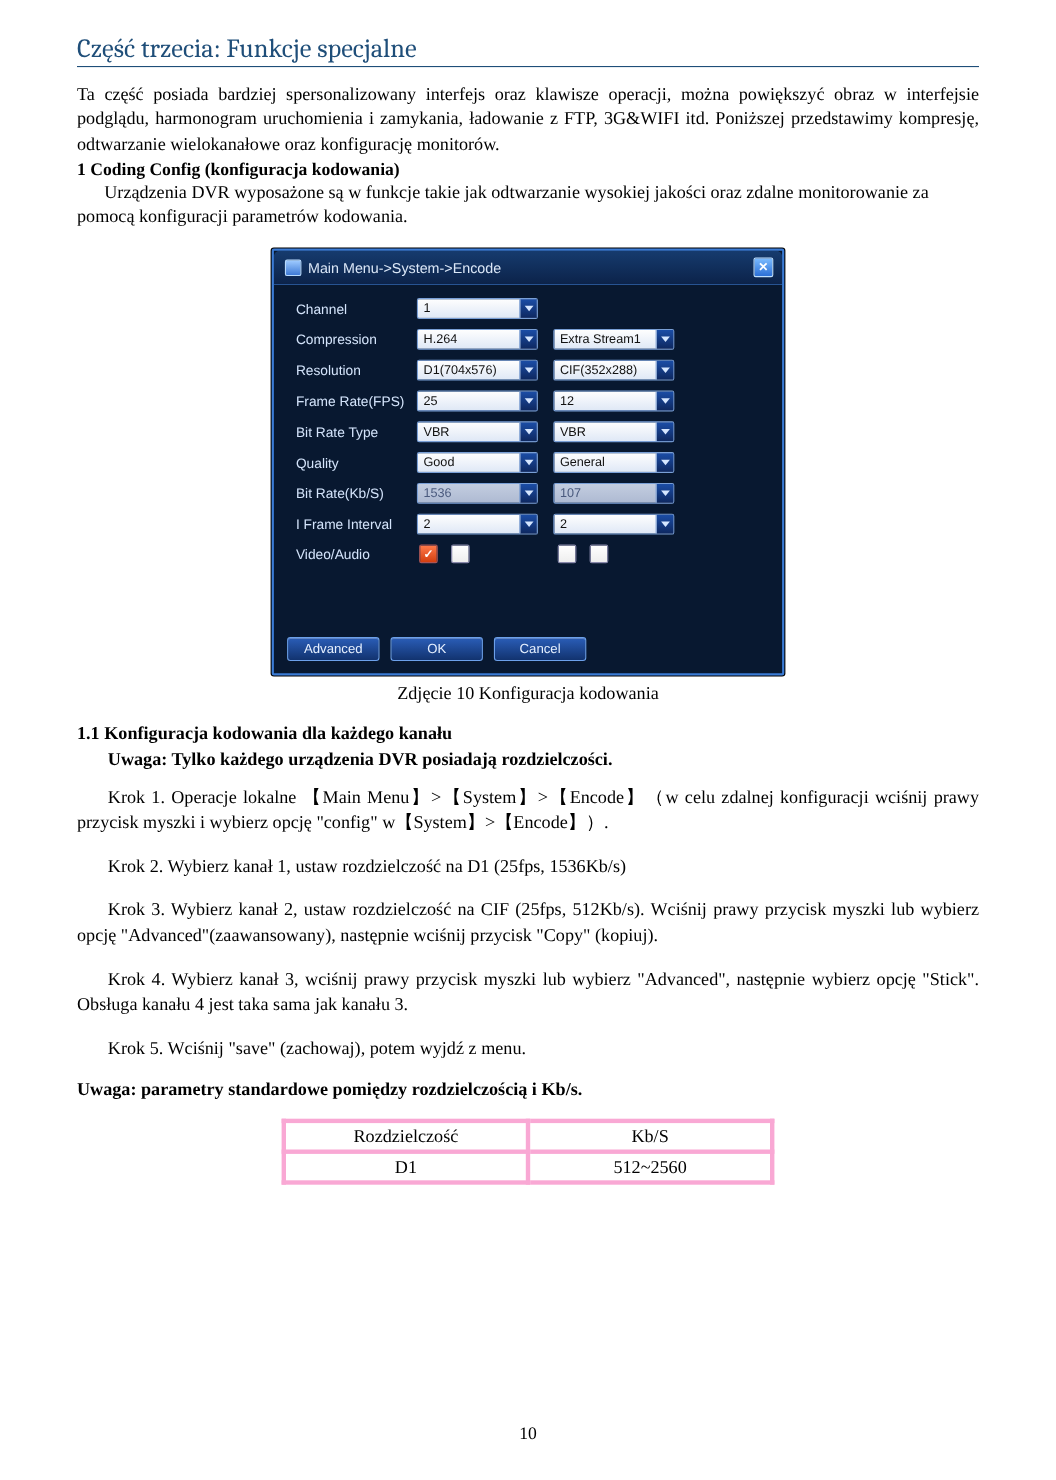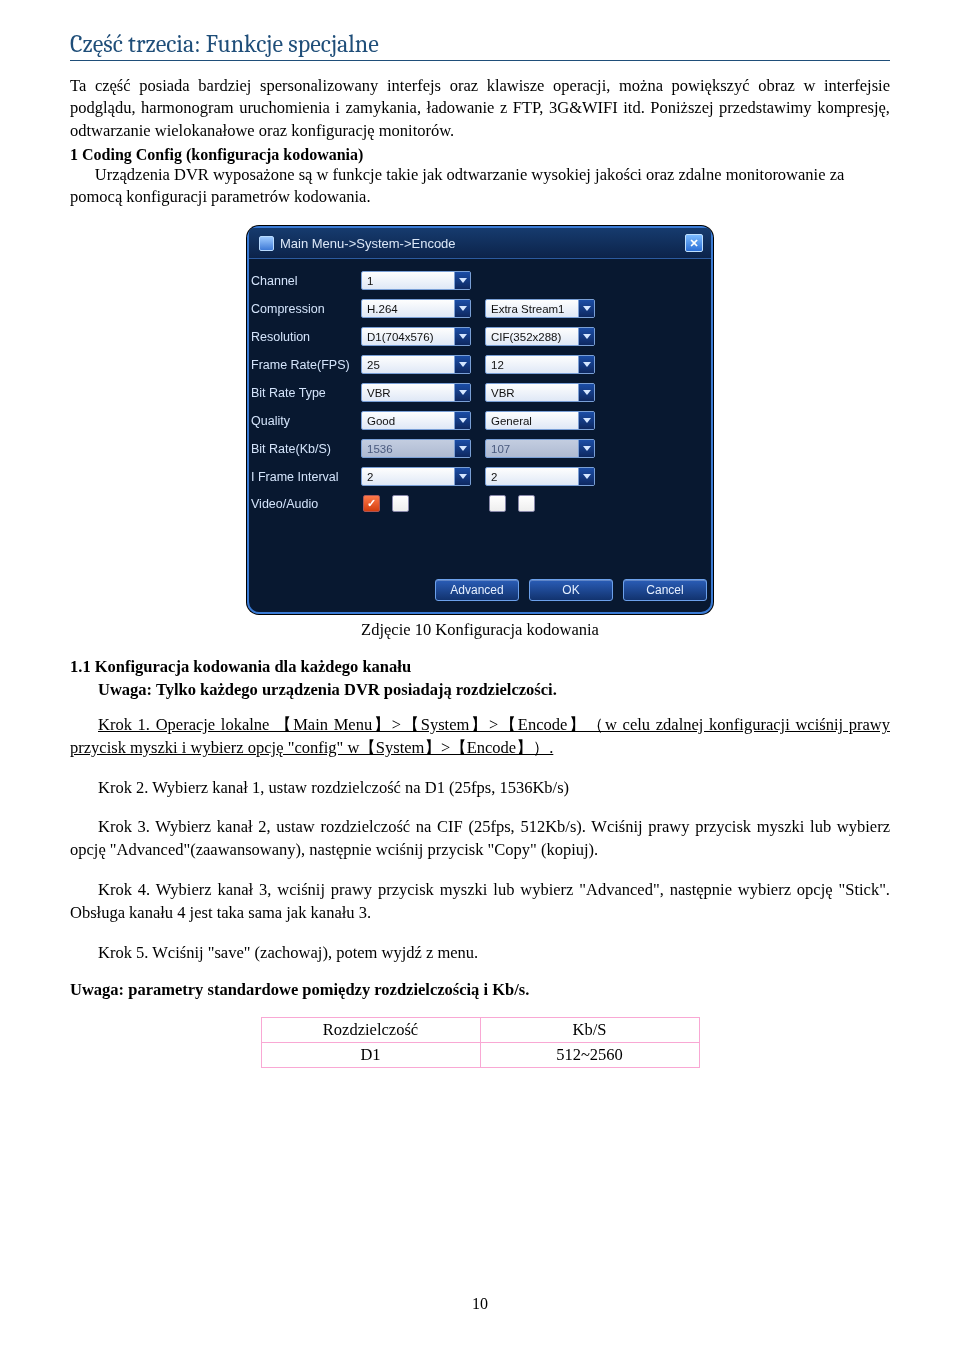--- a/index.html
+++ b/index.html
@@ -35,21 +35,21 @@
   }
   .bold { font-weight: bold; }
   
   .dialog-wrap {
     width: 466px;
     margin: 18px auto 4px auto;
   }
   .dvr {
     background: #081830;
     border: 2px solid #3a7bd5;
-    border-radius: 12px;
+    border-radius: 2px;
     color: #dbe7f7;
     font-family: Arial, Helvetica, sans-serif;
     font-size: 12.5px;
     box-shadow: 0 0 0 1px #000;
   }
   .dvr-title {
     display: flex;
     align-items: center;
     justify-content: space-between;
     padding: 6px 8px 6px 10px;
@@ -61,21 +61,21 @@
   .dvr-title-left { display:flex; align-items:center; gap:6px; }
   .dvr-close {
     width: 16px; height: 16px;
     background: linear-gradient(#7bbbff,#2b6fd6);
     border:1px solid #bfe0ff;
     border-radius:2px;
     display:flex;align-items:center;justify-content:center;
     color:#fff;font-weight:bold;font-size:11px;line-height:10px;
   }
   .dvr-body {
-    padding: 12px 14px 4px 2px;
+    padding: 12px 14px 4px 20px;
   }
   .row {
     display: flex;
     align-items: center;
     margin-bottom: 9px;
     gap: 4px;
   }
   .row .lbl {
     width: 106px;
     color: #d4e4fb;
@@ -104,21 +104,21 @@
   .col2 { width: 110px; margin-left: 10px; }
   .checkbox {
     width: 15px; height: 15px;
     border:1px solid #a55; border-radius:2px;
     display:inline-flex;align-items:center;justify-content:center;
   }
   .checkbox.checked{ background: linear-gradient(#ff7a4a,#d33e0f); }
   .checkbox.checked::after{ content:"✓"; color:#fff; font-size:11px; font-weight:bold; }
   .checkbox.unchecked{ background: linear-gradient(#fff,#eee); border-color:#88a; }
   .dvr-footer {
-    display:flex; justify-content:flex-end; gap:10px;
+    display:flex; justify-content:flex-start; gap:10px;
     padding: 54px 4px 11px 12px;
   }
   .dvr-btn {
     background: linear-gradient(#2a5db7,#12336f);
     border:1px solid #6ca0ea;
     border-radius:3px;
     color:#e6f0ff;
     font-size:12px;
     padding: 3px 12px;
     min-width: 58px;
@@ -138,21 +138,21 @@
   }
   .step2 { font-size: 16.5px; line-height:1.4; margin-top:16px; text-indent:28px; }
   .nota { font-size: 16.5px; margin-top: 16px; font-weight: bold; }
   
   table.res {
     margin: 10px auto 0 auto;
     border-collapse: collapse;
     font-size: 16.5px;
   }
   table.res td {
-    border: 1px solid #f9a8d4;
+    border: 4px solid #f9a8d4;
     padding: 2px 4px;
     text-align: center;
   }
   table.res td.c1 { width: 210px; }
   table.res td.c2 { width: 210px; }
   .pagenum {
     position:absolute; bottom:32px; left:0; width:960px;
     text-align:center; font-size:16px;
   }
   .tiny-icon {
@@ -290,21 +290,21 @@
     </div>
   </div>
 
   <div class="caption">Zdjęcie 10 Konfiguracja kodowania</div>
 
   <p style="margin:16px 0 0 0;font-size:16.5px;line-height:1.35;">
     <span class="bold">1.1 Konfiguracja kodowania dla każdego kanału</span><br>
     <span class="bold" style="padding-left:28px;">Uwaga: Tylko każdego urządzenia DVR posiadają rozdzielczości.</span>
   </p>
 
-  <p class="step" style="text-align:justify;text-decoration:underline;">Krok 1. Operacje lokalne 【Main Menu】&gt;【System】&gt;【Encode】（w celu zdalnej konfiguracji wciśnij prawy przycisk myszki i wybierz opcję "config" w【System】&gt;【Encode】）.</p>
+  <p class="step" style="text-align:justify;">Krok 1. Operacje lokalne 【Main Menu】&gt;【System】&gt;【Encode】（w celu zdalnej konfiguracji wciśnij prawy przycisk myszki i wybierz opcję "config" w【System】&gt;【Encode】）.</p>
 
   <p class="step2">Krok 2. Wybierz kanał 1, ustaw rozdzielczość na D1 (25fps, 1536Kb/s)</p>
 
   <p class="step2" style="text-align:justify;">Krok 3. Wybierz kanał 2, ustaw rozdzielczość na CIF (25fps, 512Kb/s). Wciśnij prawy przycisk myszki lub wybierz opcję "Advanced"(zaawansowany), następnie wciśnij przycisk "Copy" (kopiuj).</p>
 
   <p class="step2" style="text-align:justify;">Krok 4. Wybierz kanał 3, wciśnij prawy przycisk myszki lub wybierz "Advanced", następnie wybierz opcję "Stick". Obsługa kanału 4 jest taka sama jak kanału 3.</p>
 
   <p class="step2">Krok 5. Wciśnij "save" (zachowaj), potem wyjdź z menu.</p>
 
   <p class="nota">Uwaga: parametry standardowe pomiędzy rozdzielczością i Kb/s.</p>

